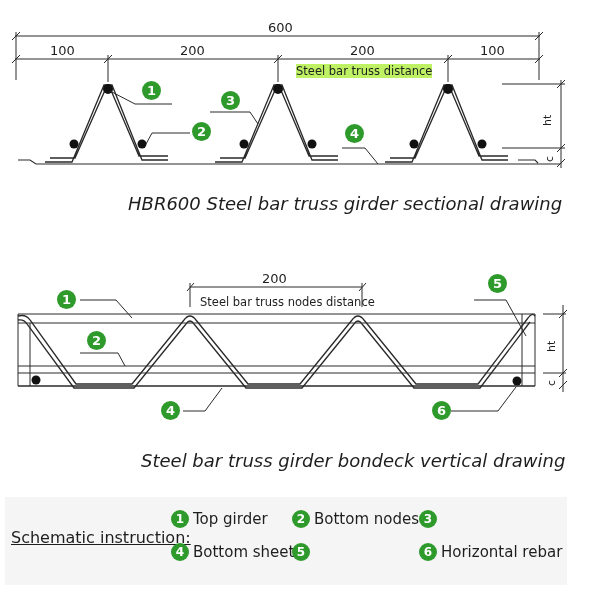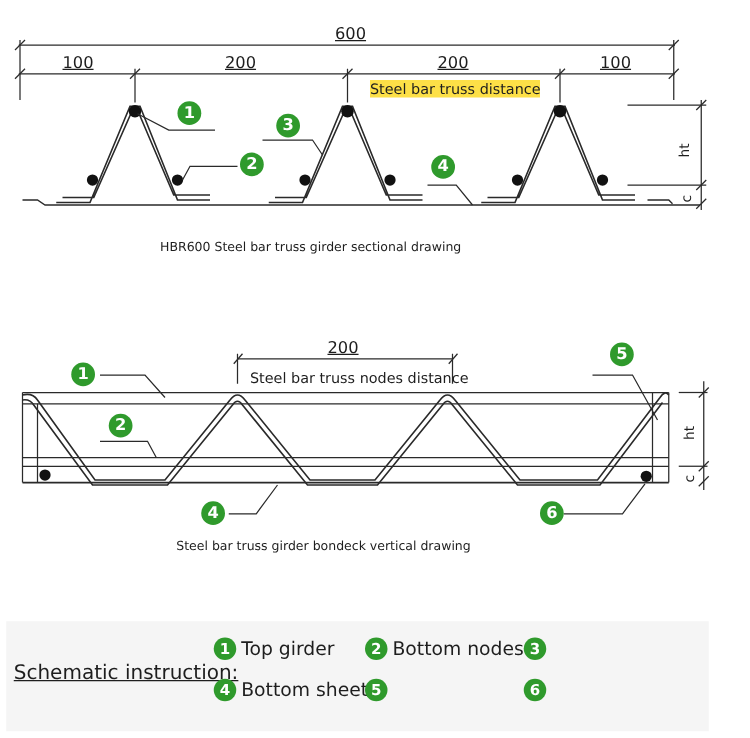--- a/index.html
+++ b/index.html
@@ -1,22 +1,22 @@
 <!DOCTYPE html>
 <html><head>
 <meta charset="utf-8">
 <style>
   html, body { margin: 0; padding: 0; background: #ffffff; }
   body { width: 600px; height: 590px; position: relative; overflow: hidden;
          font-family: "DejaVu Sans", "Liberation Sans", sans-serif; color: #1e1e1e; }
   #canvas { position: absolute; left: 0; top: 0; width: 600px; height: 590px; }
   .lbl { position: absolute; white-space: nowrap; color: #1e1e1e; }
-  .dim { font-size: 13px; text-decoration: underline; }
+  .dim { font-size: 13px; }
   .sub { font-size: 11.5px; }
-  .caption { font-size: 10px; }
+  .caption { font-size: 18px; font-style: italic; }
   .badge { position: absolute; width: 19px; height: 19px; border-radius: 50%;
            background: #2f9a2c; color: #ffffff; font-weight: bold; font-size: 13px;
            text-align: center; line-height: 19px;
            font-family: "DejaVu Sans", sans-serif; }
   .legend { position: absolute; left: 5px; top: 497px; width: 562px; height: 88px;
             background: #f5f5f5; }
   .legend-title { position: absolute; left: 6px; top: 31px; font-size: 16px; text-decoration: underline; }
   .legend-item { position: absolute; display: flex; align-items: center; gap: 4px;
                  font-size: 15px; white-space: nowrap; }
   .legend-item .badge { position: static; width: 18px; height: 18px; line-height: 18px; font-size: 12px; }
@@ -122,21 +122,21 @@
       <path d="M451 411 L498 411 L516 387"></path>
     </g>
   </g>
 </svg>
 
 <span class="lbl dim" style="left:268px;top:20px">600</span>
 <span class="lbl dim" style="left:50px;top:43px">100</span>
 <span class="lbl dim" style="left:180px;top:43px">200</span>
 <span class="lbl dim" style="left:350px;top:43px">200</span>
 <span class="lbl dim" style="left:480px;top:43px">100</span>
-<span class="lbl sub" style="left:296px;top:64px;background:#fde047">Steel bar truss distance</span>
+<span class="lbl sub" style="left:296px;top:64px;background:#bef264">Steel bar truss distance</span>
 <span class="ht" style="left:541px;top:126px">ht</span>
 <span class="ht" style="left:543px;top:162px">c</span>
 
 <div class="badge" style="left:142px;top:81px">1</div>
 <div class="badge" style="left:192px;top:122px">2</div>
 <div class="badge" style="left:221px;top:91px">3</div>
 <div class="badge" style="left:345px;top:124px">4</div>
 
 <span class="lbl caption" style="left:128px;top:193px">HBR600 Steel bar truss girder sectional drawing</span>
 
@@ -144,21 +144,21 @@
 <span class="lbl sub" style="left:200px;top:295px">Steel bar truss nodes distance</span>
 <span class="ht" style="left:545px;top:352px">ht</span>
 <span class="ht" style="left:545px;top:386px">c</span>
 
 <div class="badge" style="left:57px;top:290px">1</div>
 <div class="badge" style="left:87px;top:331px">2</div>
 <div class="badge" style="left:161px;top:401px">4</div>
 <div class="badge" style="left:488px;top:274px">5</div>
 <div class="badge" style="left:432px;top:401px">6</div>
 
-<span class="lbl caption" style="left:141px;top:432px">Steel bar truss girder bondeck vertical drawing</span>
+<span class="lbl caption" style="left:141px;top:450px">Steel bar truss girder bondeck vertical drawing</span>
 
 <div class="legend">
   <span class="legend-title">Schematic instruction:</span>
   <div class="legend-item" style="left:166px;top:13px">
     <span class="badge">1</span>
     <span>Top girder</span>
   </div>
   <div class="legend-item" style="left:287px;top:13px">
     <span class="badge">2</span>
     <span>Bottom nodes</span>
@@ -168,14 +168,15 @@
   </div>
   <div class="legend-item" style="left:166px;top:46px">
     <span class="badge">4</span>
     <span>Bottom sheet</span>
   </div>
   <div class="legend-item" style="left:287px;top:46px">
     <span class="badge">5</span>
   </div>
   <div class="legend-item" style="left:414px;top:46px">
     <span class="badge">6</span>
+    <span>Horizontal rebar</span>
   </div>
 </div>
 
 </body></html>

